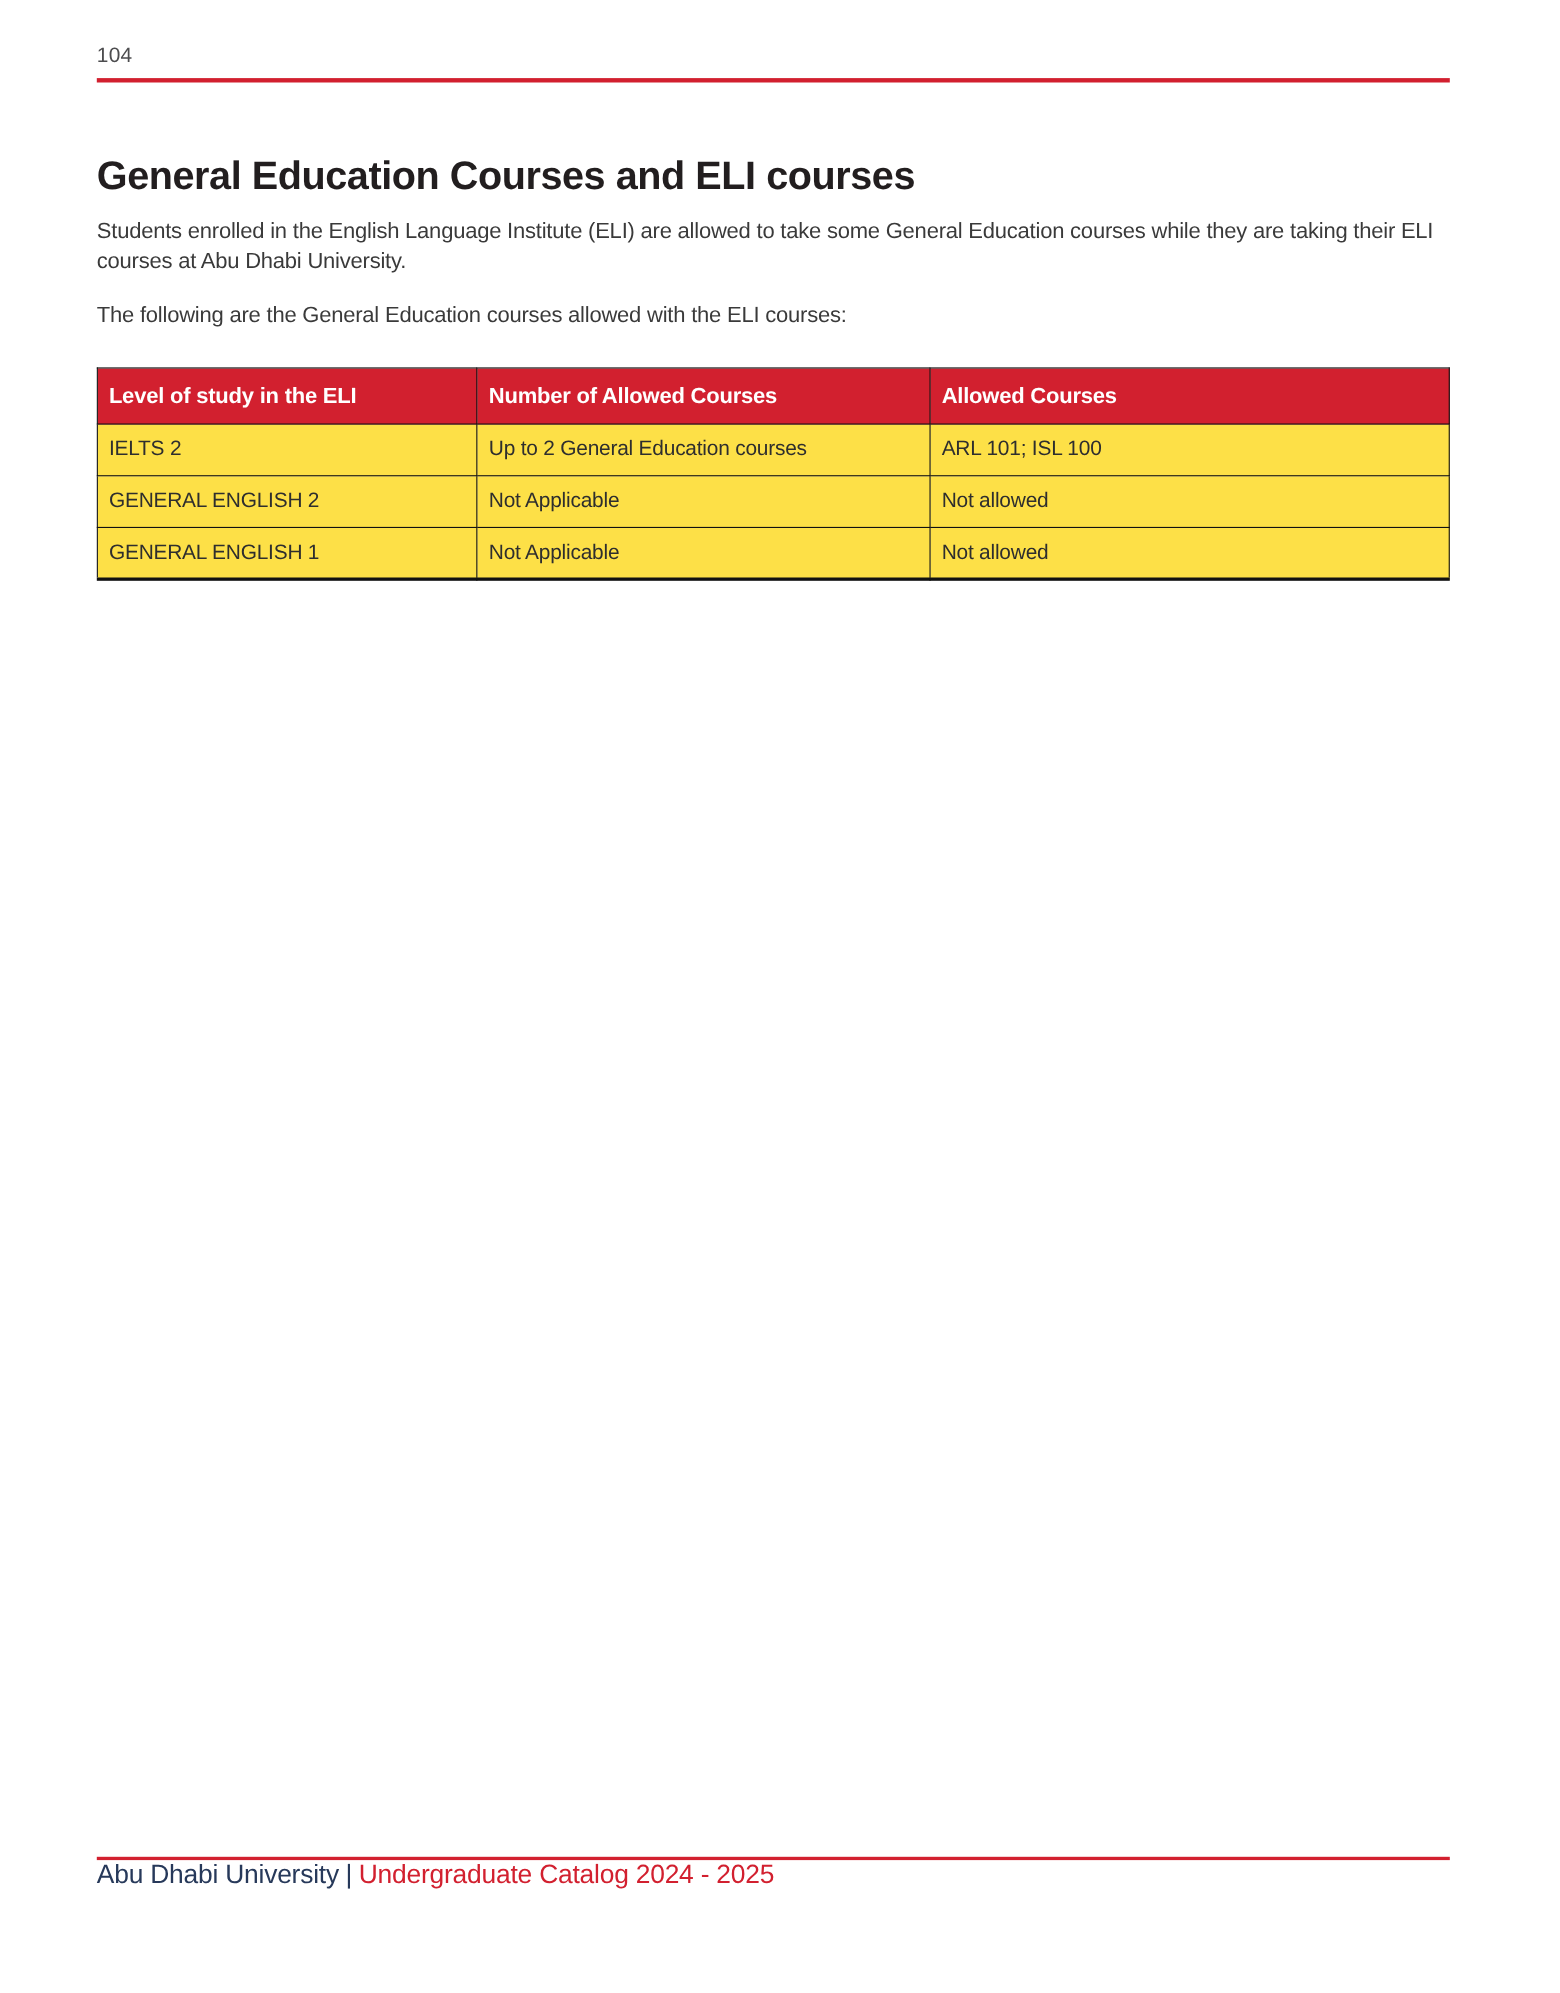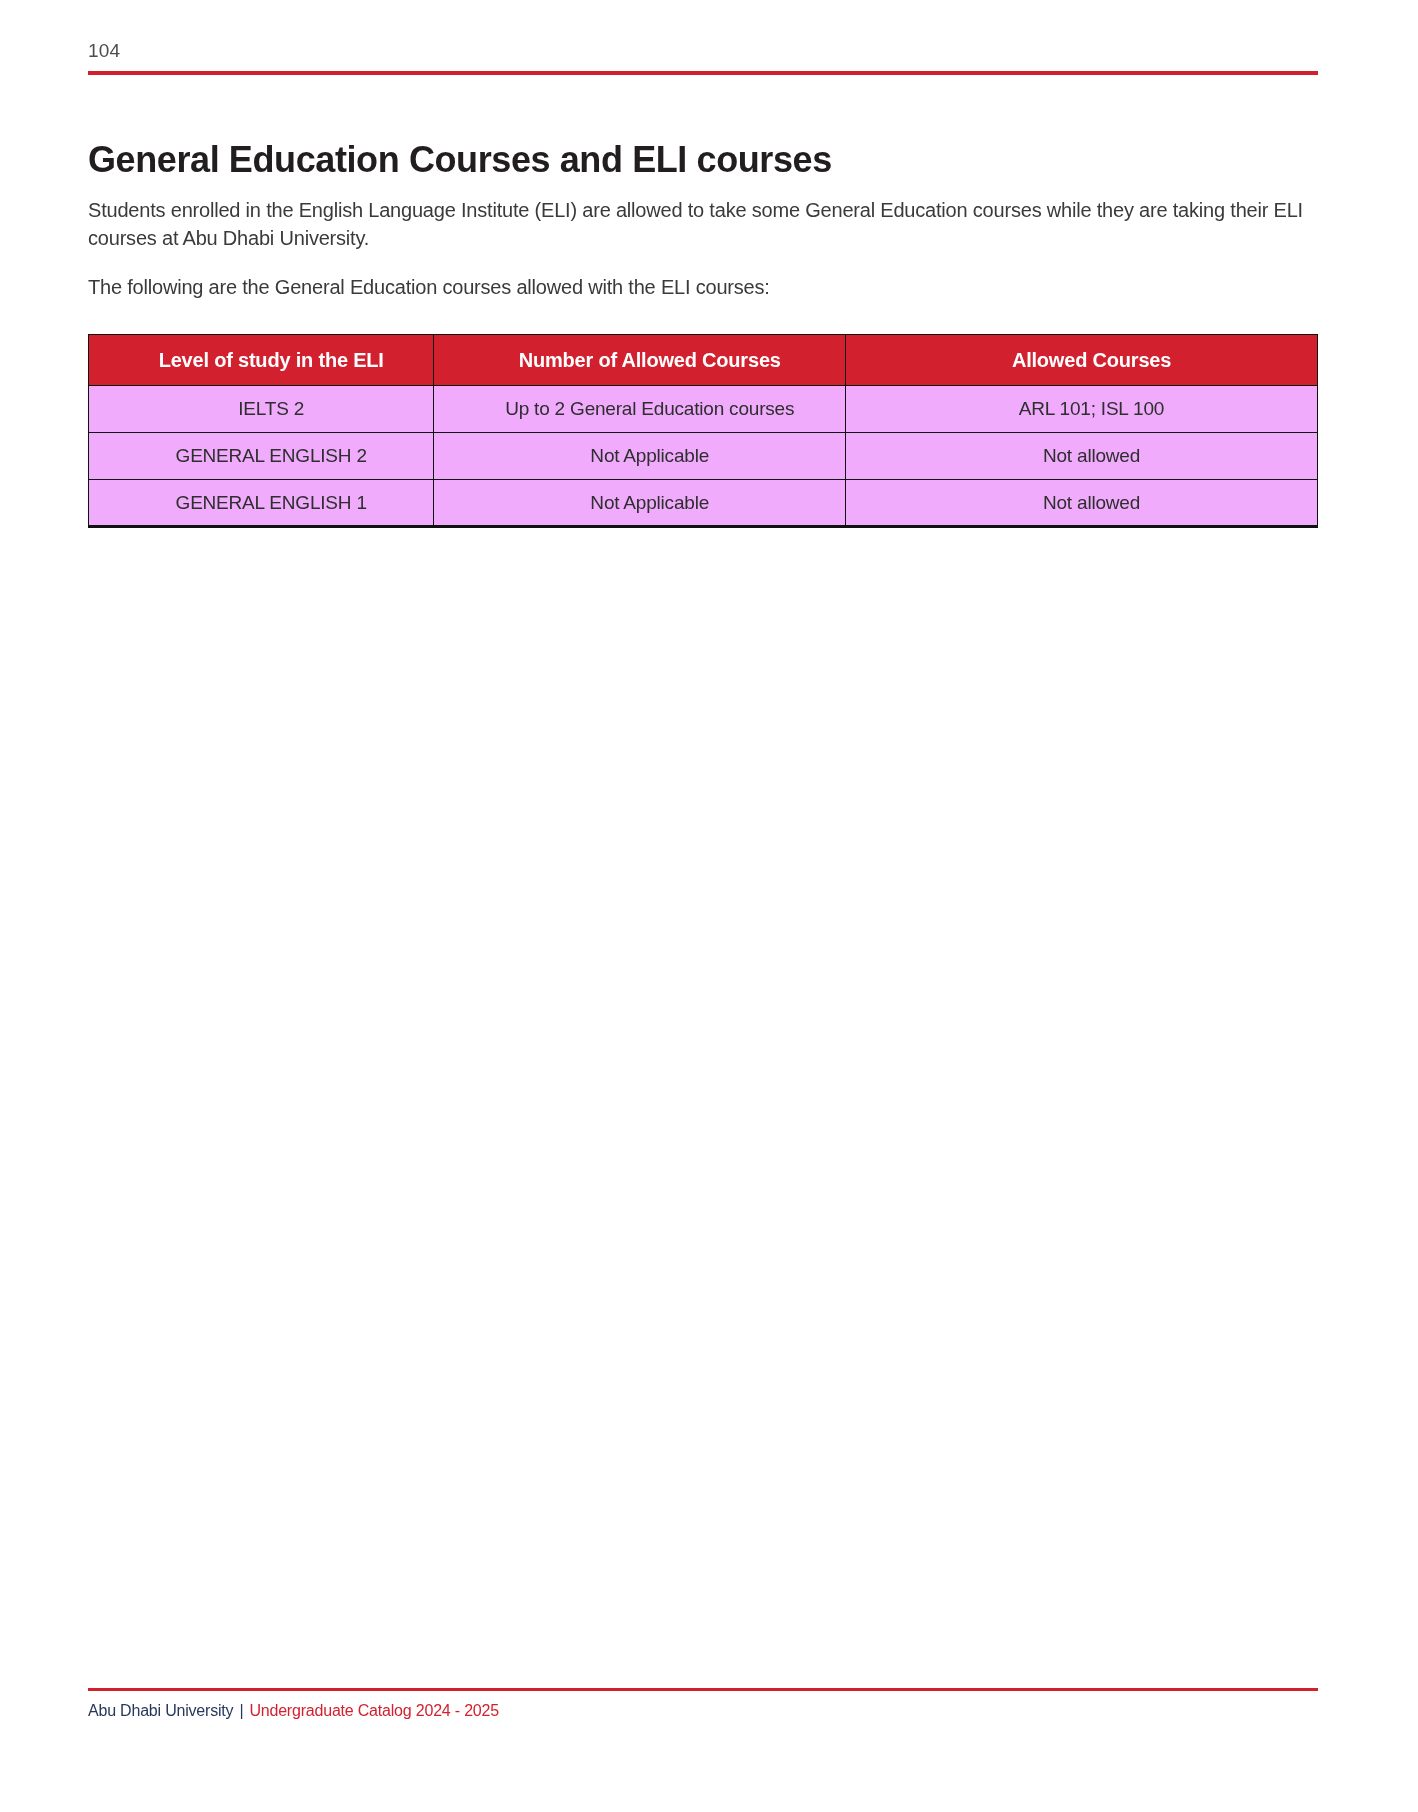--- a/index.html
+++ b/index.html
@@ -49,49 +49,48 @@
     margin-top: 33px;
     width: 100%;
     border-collapse: collapse;
     table-layout: fixed;
   }
   table.courses-table col.c1 { width: 28.1%; }
   table.courses-table col.c2 { width: 33.5%; }
   table.courses-table col.c3 { width: 38.4%; }
   table.courses-table th, table.courses-table td {
     border: 1px solid #111111;
-    text-align: center;
+    text-align: left;
     vertical-align: middle;
-    padding: 0 0 0 20px;
+    padding: 0 0 0 10px;
     letter-spacing: -0.2px;
   }
   table.courses-table thead th {
     background: #d2202f;
     color: #ffffff;
     font-size: 20px;
     font-weight: bold;
     height: 51px;
   }
   table.courses-table tbody td {
-    background: #f0abfc;
+    background: #fde047;
     color: #2e2e2e;
     font-size: 19px;
     font-weight: normal;
     height: 47px;
   }
   table.courses-table { border-bottom: 3px solid #111111; }
   table.courses-table tr:last-child td { border-bottom: none; }
   .footer {
     position: absolute;
     left: 88px;
     top: 1688px;
     width: 1230px;
     border-top: 3px solid #d2202f;
-    padding-top: 11px;
-    font-size: 16px;
+    font-size: 24px;
     letter-spacing: -0.2px;
   }
   .footer .uni { color: #27395a; }
   .footer .sep { color: #27395a; padding: 0 6px; }
   .footer .catalog { color: #d2202f; }
 </style>
 </head>
 <body>
 
 <div class="content">

